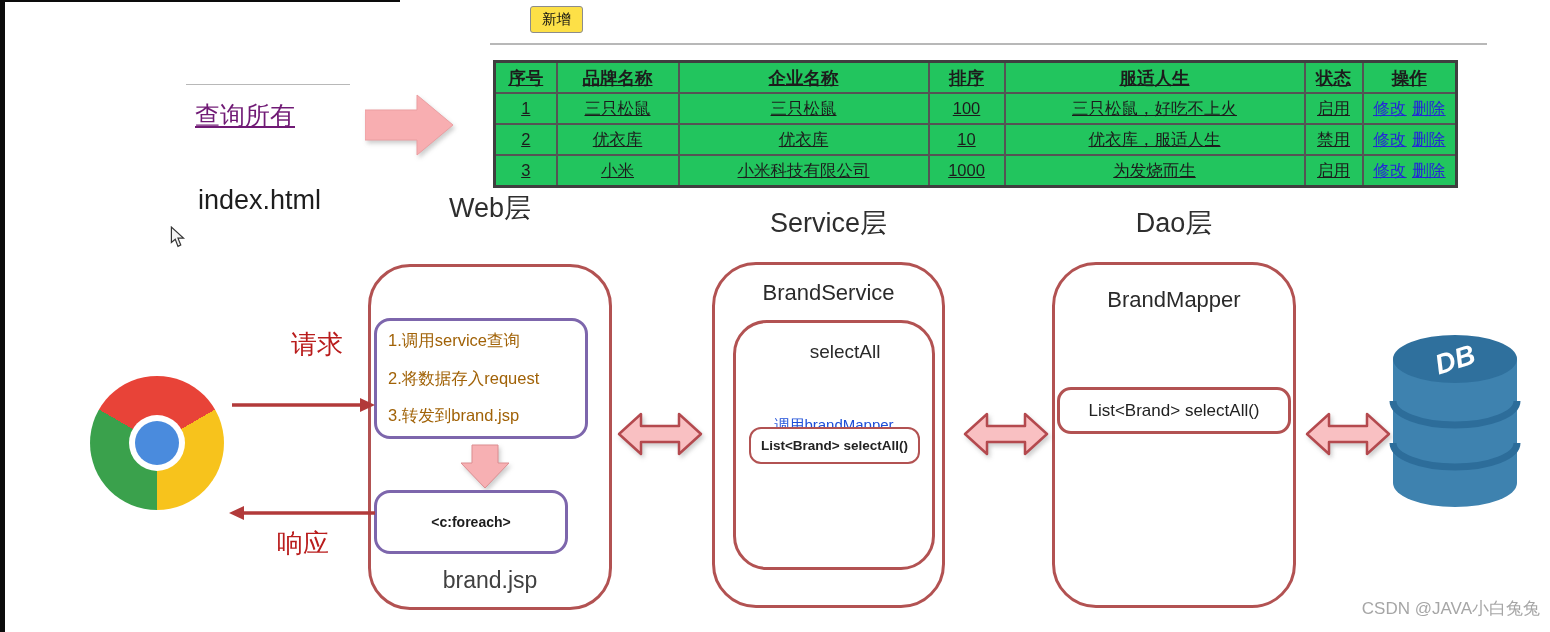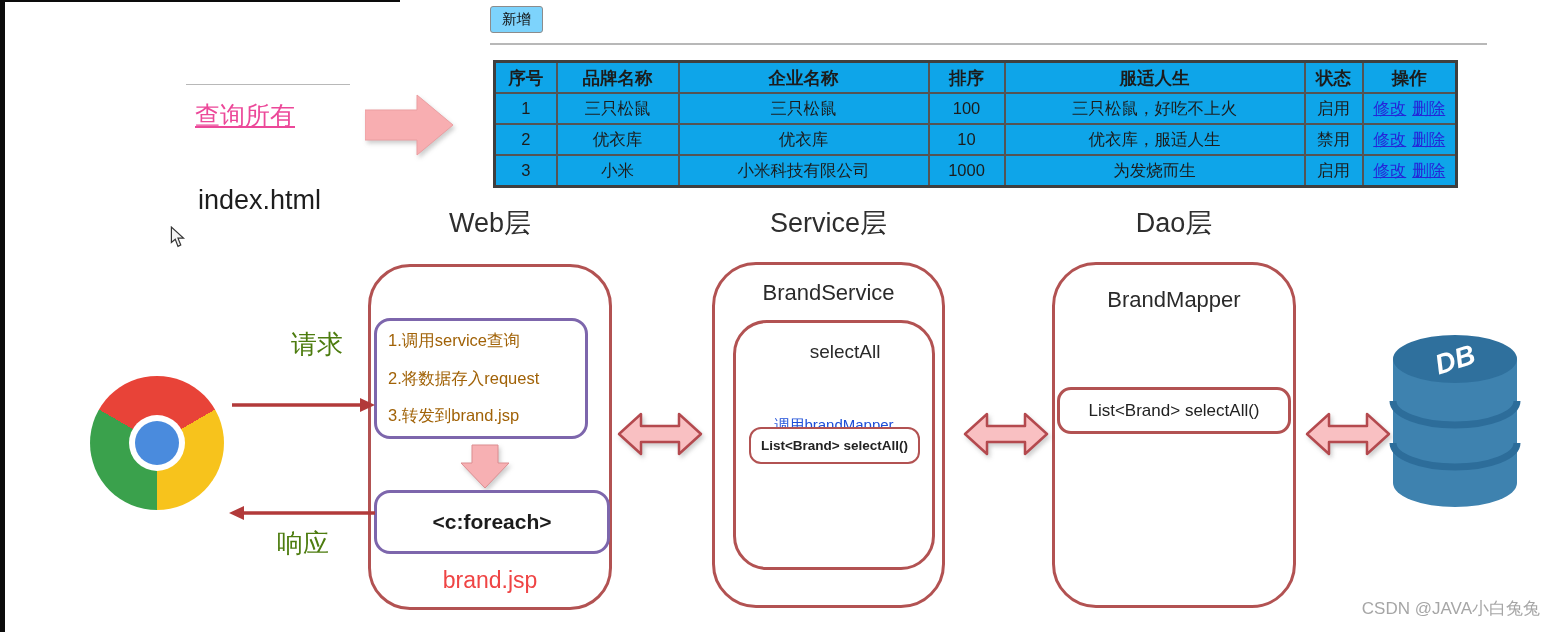--- a/index.html
+++ b/index.html
@@ -4,51 +4,51 @@
 <style>
   html,body{margin:0;padding:0;background:#fff;}
   #stage{position:relative;width:1550px;height:632px;background:#ffffff;overflow:hidden;
          font-family:"Liberation Sans","DejaVu Sans",sans-serif;color:#1c1c1c;}
   .abs{position:absolute;box-sizing:border-box;}
 
   
   .edge{background:#0c0c0c;}
 
   
-  .btn-add{background:#7dd3fc;border:1px solid #8c8c8c;border-radius:3px;
-           padding:3px 11px;font-size:14.5px;color:#111;cursor:default;}
+  .btn-add{background:#fde047;border:1px solid #8c8c8c;border-radius:3px;
+           padding:3px 11px;font-size:14.5px;color:#111;cursor:default;margin-left:40px;}
   .hr{border-top:2px solid #b8b8b8;height:0;}
 
   
-  table.brand{border-collapse:collapse;table-layout:fixed;background:#0ea5e9;
-              border:3px solid #3f3f3f;font-size:16.5px;}
+  table.brand{border-collapse:collapse;table-layout:fixed;background:#22c55e;
+              border:3px solid #3f3f3f;font-size:16.5px;text-decoration:underline;}
   table.brand td,table.brand th{border:2px solid #545454;text-align:center;
               padding:0;height:29px;overflow:hidden;white-space:nowrap;}
   table.brand th{font-size:17.5px;font-weight:bold;}
   a.lnk{color:#2526d8;text-decoration:underline;cursor:pointer;}
   .oplinks a{margin:0 3px;}
 
   
-  .query-link{font-size:25px;color:#ec4899;text-decoration:underline;cursor:pointer;}
+  .query-link{font-size:25px;color:#701a75;text-decoration:underline;cursor:pointer;}
   .index-name{font-size:27px;color:#1d1d1d;margin-top:29px;}
 
   
   .layer-label{font-size:27px;color:#2e2e2e;text-align:center;}
   .redbox{border:3.5px solid #b25252;border-radius:44px;background:transparent;}
   .redbox-inner{border:3px solid #b25252;border-radius:34px;}
   .redbox-small{border:3px solid #b25252;border-radius:14px;background:#fff;}
   .purplebox{border:3px solid #7d66ac;border-radius:16px;background:#fff;}
   .box-title{font-size:22px;color:#2a2a2a;text-align:center;}
   .steps{display:flex;flex-direction:column;justify-content:space-between;
          padding:9px 4px 9px 11px;font-size:16.5px;color:#a16207;}
   .center-txt{display:flex;align-items:center;justify-content:center;}
   .sig{font-size:17px;font-weight:500;color:#222;}
   .sig-small{font-size:13.5px;font-weight:600;color:#222;}
-  .jsp-name{font-size:23px;color:#ef4444;text-align:center;}
-  .cn-label{font-size:26px;color:#4d7c0f;}
+  .jsp-name{font-size:23px;color:#404040;text-align:center;}
+  .cn-label{font-size:26px;color:#b91c1c;}
   .shadowed{filter:drop-shadow(2px 3px 2px rgba(60,60,60,0.25));}
 
   
   .chrome{width:134px;height:134px;border-radius:50%;
           background:conic-gradient(from -60deg,#e84338 0 120deg,#f7c31c 0 240deg,#3aa14c 0 360deg);}
   .chrome .ring{position:absolute;left:50%;top:50%;width:56px;height:56px;margin:-28px 0 0 -28px;
           border-radius:50%;background:#fff;}
   .chrome .dot{position:absolute;left:50%;top:50%;width:44px;height:44px;margin:-22px 0 0 -22px;
           border-radius:50%;background:#4a8bdd;}
 
@@ -120,34 +120,34 @@
   <div class="abs index-name" style="left:198px;top:156px;">index.html</div>
 
   <svg class="abs shadowed" style="left:365px;top:93px;" width="90" height="64" viewBox="0 0 90 64">
     <polygon points="0,17 52,17 52,2 88,32 52,62 52,47 0,47" fill="#f8aeb1" stroke="#eb9ea1" stroke-width="1"></polygon>
   </svg>
 
   <svg class="abs" style="left:170px;top:226px;" width="16" height="22" viewBox="0 0 14 20">
     <path d="M1 1 L1 15 L4.5 12 L7 18.5 L9.5 17.3 L7 11 L12 11 Z" fill="#f2f2f2" stroke="#333" stroke-width="1.1"></path>
   </svg>
 
-  <div class="abs layer-label" style="left:368px;top:205px;width:244px;text-align:center;">Web层</div>
+  <div class="abs layer-label" style="left:368px;top:190px;width:244px;text-align:center;">Web层</div>
   <div class="abs layer-label" style="left:712px;top:205px;width:233px;">Service层</div>
   <div class="abs layer-label" style="left:1052px;top:205px;width:244px;">Dao层</div>
 
   <div class="abs redbox" style="left:368px;top:264px;width:244px;height:346px;border-radius:42px;"></div>
   <div class="abs purplebox steps" style="left:374px;top:318px;width:214px;height:121px;">
     <div>1.调用service查询</div>
     <div>2.将数据存入request</div>
     <div>3.转发到brand.jsp</div>
   </div>
   <svg class="abs shadowed" style="left:459px;top:443px;" width="52" height="47" viewBox="0 0 52 47">
     <polygon points="13,2 39,2 39,20 50,20 26,45 2,20 13,20" fill="#f7b0b3" stroke="#dd8d90" stroke-width="1"></polygon>
   </svg>
-  <div class="abs purplebox center-txt" style="left:374px;top:490px;width:236px;height:64px;font-weight:bold;font-size:21px;">
+  <div class="abs purplebox center-txt" style="left:374px;top:490px;width:194px;height:64px;font-weight:bold;font-size:14px;">
     <span>&lt;c:foreach&gt;</span>
   </div>
   <div class="abs jsp-name" style="left:368px;top:567px;width:244px;">brand.jsp</div>
 
   <div class="abs redbox" style="left:712px;top:262px;width:233px;height:346px;"></div>
   <div class="abs box-title" style="left:712px;top:280px;width:233px;">BrandService</div>
   <div class="abs redbox-inner" style="left:733px;top:320px;width:202px;height:250px;"></div>
   <div class="abs box-title" style="left:733px;top:341px;width:224px;font-size:19px;">selectAll</div>
   <div class="abs" style="left:733px;top:392px;width:202px;text-align:center;font-size:15px;color:#1d4ed8;margin-top:24px;">调用brandMapper</div>
   <div class="abs redbox-small center-txt sig-small" style="left:749px;top:427px;width:171px;height:37px;border-radius:12px;border-width:2.5px;">

